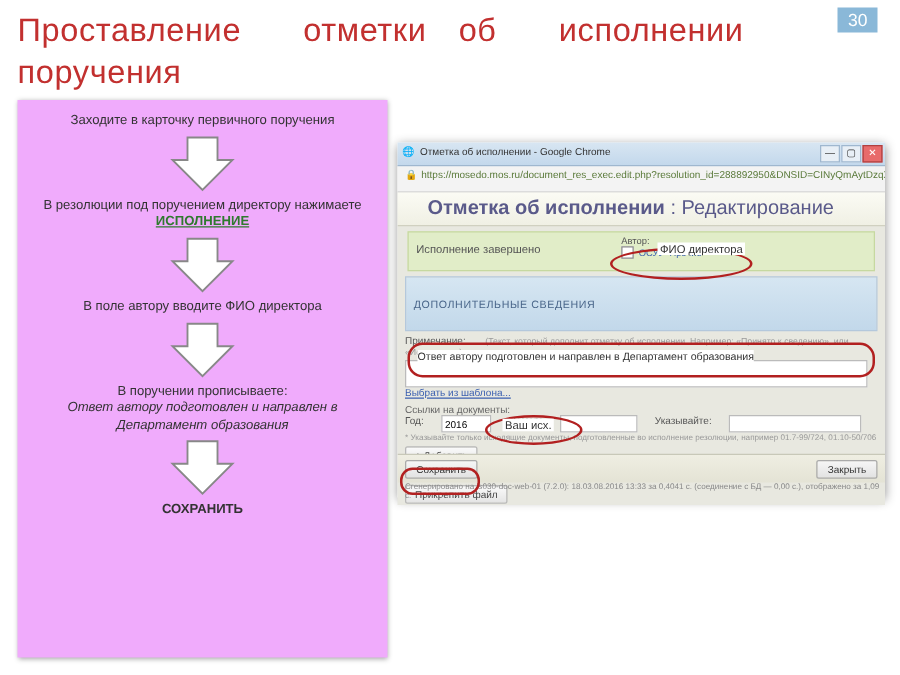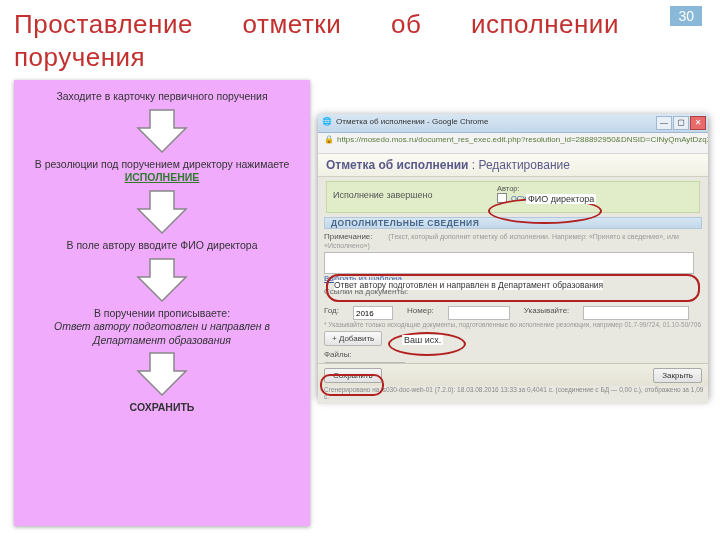--- a/index.html
+++ b/index.html
@@ -17,37 +17,37 @@
 .arrow-svg{display:block;margin:2px auto 2px auto}
 .right-panel{position:absolute;left:318px;top:114px;width:390px;height:284px;background:#fff;box-shadow:0 2px 8px rgba(0,0,0,0.45);}
 .browser-chrome{height:18px;background:linear-gradient(#d8e6f2,#c3d8ec);border-bottom:1px solid #9fb7cf;font-size:8px;color:#333;position:relative}
 .browser-title{position:absolute;left:18px;top:3px}
 .browser-btn{position:absolute;right:2px;top:2px;display:flex;gap:1px}
 .bb{width:14px;height:12px;background:#e8eff6;border:1px solid #9fb7cf;font-size:8px;text-align:center;line-height:11px;color:#333}
 .bb.close{background:#e86b6b;color:#fff;border-color:#b04040}
 .addr-bar{height:16px;background:#f3f3f3;border-bottom:1px solid #d5d5d5;font-size:8px;color:#5a7a3a;padding:2px 6px;white-space:nowrap;overflow:hidden}
 .addr-bar .lock{color:#3a8a3a;margin-right:3px}
 .content-area{position:relative;height:250px;background:#e8e8e0;overflow:hidden}
-.page-header{background:linear-gradient(#fbfbf4,#f0f0e4);border-bottom:1px solid #d0d0c0;padding:4px 8px;font-size:12px;color:#5a5a8a}
+.page-header{background:linear-gradient(#fbfbf4,#f0f0e4);border-bottom:1px solid #d0d0c0;padding:4px 24px;font-size:16px;color:#5a5a8a}
 .page-header .main{font-weight:bold}
 .section{margin:4px 8px;font-size:8px}
 .exec-row{background:#e1edc8;border:1px solid #c6d8a0;padding:4px 6px;position:relative;height:22px}
 .exec-label{position:absolute;left:6px;top:8px;color:#555;font-size:9px}
 .exec-author-box{position:absolute;left:170px;top:2px;font-size:7.5px;color:#555}
 .exec-author-box .row1{display:flex;gap:4px;align-items:center}
 .exec-author-box .sq{width:8px;height:8px;border:1px solid #888;background:#fff;display:inline-block}
 .exec-author-box a{color:#3a5fb0}
-.dop-hdr{background:linear-gradient(#d6e6f2,#c2d8ea);color:#4a668a;font-size:8.5px;padding:0 6px;margin:4px 6px 0 6px;border:1px solid #b4c8dc;font-weight:bold;letter-spacing:0.5px}
+.dop-hdr{background:linear-gradient(#d6e6f2,#c2d8ea);color:#4a668a;font-size:8.5px;padding:16px 6px;margin:4px 6px 0 6px;border:1px solid #b4c8dc;font-weight:normal;letter-spacing:0.5px}
 .field-row{margin:3px 6px;font-size:8px;color:#555}
 .field-row .lbl{display:inline-block;width:62px;vertical-align:top}
 .field-row .hint{color:#999;font-size:7px}
 .note-input{display:block;width:368px;height:20px;border:1px solid #bbb;background:#fff;margin-top:2px}
 .link-blue{color:#3a5fb0;text-decoration:underline;font-size:8px}
 .ssylki{margin:4px 6px;font-size:8px;color:#555}
-.ssylki .hdr{color:#666;margin-bottom:10px}
+.ssylki .hdr{color:#666;margin-bottom:0}
 .ssylki-row{display:flex;gap:14px;align-items:flex-start;font-size:8px}
 .ssylki-row input{height:12px;font-size:8px;border:1px solid #bbb;padding:0 2px}
 .ssylki-row .year{width:34px}
 .ssylki-row .num{width:56px}
 .ssylki-row .org{width:100px}
 .hint-line{font-size:6.5px;color:#999;margin-top:1px}
 .btn{display:inline-block;background:linear-gradient(#fafafa,#e4e4e4);border:1px solid #b8b8b8;border-radius:2px;padding:2px 7px;font-size:8px;color:#444;margin-top:3px}
 .files{margin:3px 6px;font-size:8px;color:#555}
 .footer-bar{position:absolute;left:0;right:0;bottom:18px;height:22px;background:linear-gradient(#efeee2,#e4e3d5);border-top:1px solid #c8c8b8;display:flex;justify-content:space-between;align-items:center;padding:0 6px}
 .gen-line{position:absolute;left:6px;bottom:4px;font-size:6.5px;color:#888}
@@ -64,21 +64,21 @@
 .note-text-overlay{position:absolute;left:16px;top:126px;font-size:8.5px;color:#333;background:#fff}
 </style>
 </head>
 <body>
 <div class="slide">
 
 <div class="pageno">30</div>
 
 <div class="title">
   <span class="title-word" style="margin-right:42px">Проставление</span>
-  <span class="title-word" style="margin-right:42px">отметки</span>
+  <span class="title-word" style="margin-right:18px">отметки</span>
   <span class="title-word" style="margin-right:42px">об</span>
   <span class="title-word">исполнении</span><br>
   <span class="title-word">поручения</span>
 </div>
 
 <div class="left-panel">
   <div class="left-inner">
     <div class="step-text">
       <span>Заходите в карточку первичного поручения</span><br>
     </div>

